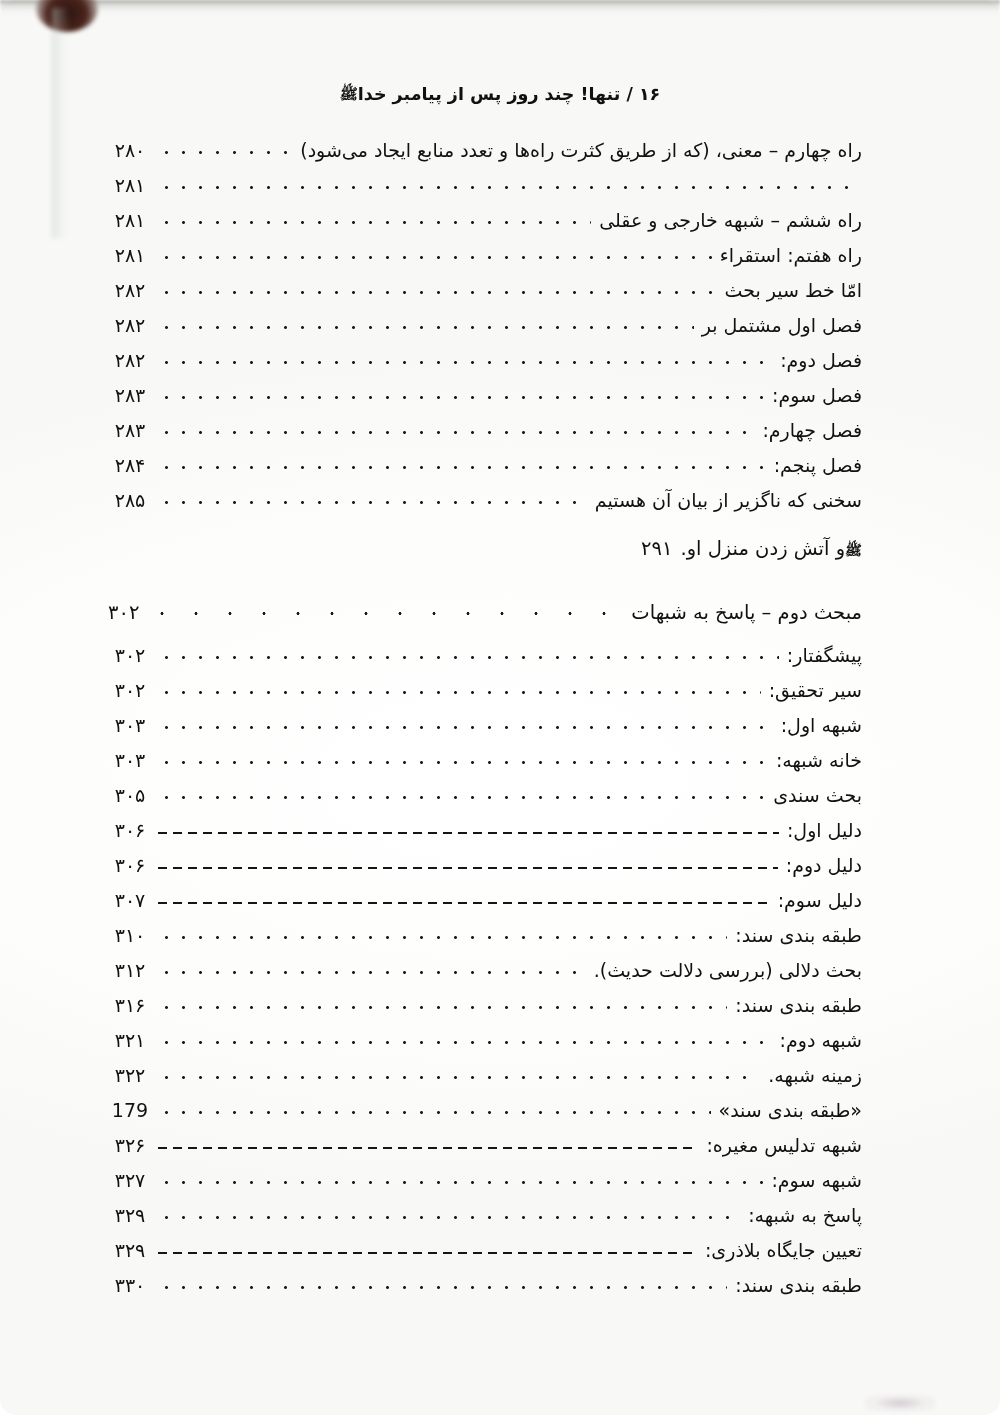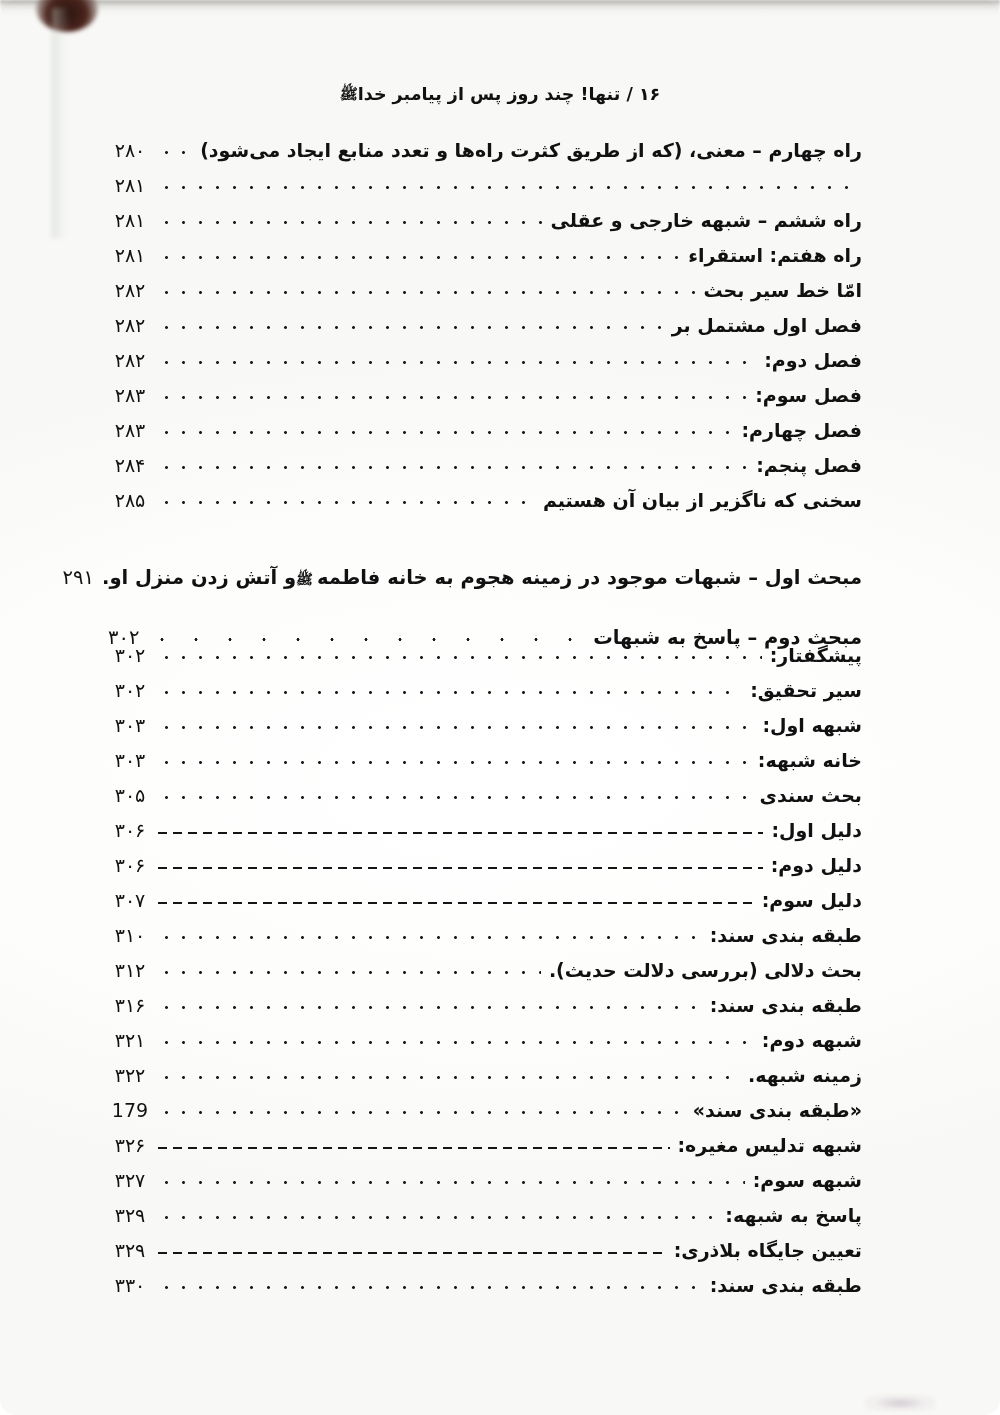--- a/index.html
+++ b/index.html
@@ -103,21 +103,21 @@
     align-items: baseline;
     direction: rtl;
     width: 100%;
     font-size: 19px;
     line-height: 1;
     height: 35px;
     white-space: nowrap;
   }
   .toc-line .title {
     flex: 0 0 auto;
-    font-weight: bold;
+    font-weight: normal;
     padding-left: 6px;
   }
   .toc-line .leader {
     flex: 1 1 auto;
     overflow: hidden;
     height: 1em;
     position: relative;
     margin: 0 2px;
   }
   .toc-line .page {
@@ -157,21 +157,21 @@
     background-repeat: repeat-x;
     background-position: left bottom;
   }
 
   
   .toc-line.heading {
     font-weight: bold;
     font-size: 19.5px;
     height: 44px;
   }
-  .toc-line.heading .title { padding-left: 4px; margin-top: 29px; }
+  .toc-line.heading .title { padding-left: 4px; }
   .toc-line.heading .page { min-width: 0; }
   .toc-line.heading .ornament {
     font-size: 14px;
     vertical-align: 2px;
     letter-spacing: -1px;
   }
 
   
   .leader.sparse::after {
     content: "";
@@ -253,21 +253,20 @@
           <span class="title">فصل پنجم:</span>
           <span class="leader dots"></span>
           <span class="page">۲۸۴</span>
         </div>
         <div class="toc-line">
           <span class="title">سخنی که ناگزیر از بیان آن هستیم</span>
           <span class="leader dots"></span>
           <span class="page">۲۸۵</span>
         </div>
         <div class="toc-line heading no-leader gap-before">
-          <span class="title">مبحث اول – شبهات موجود در زمینه هجوم به خانه فاطمه</span>
           <span class="ornament">ﷺ</span>
           <span class="title">و آتش زدن منزل او.</span>
           <span class="page">۲۹۱</span>
         </div>
         <div class="toc-line heading gap-before">
           <span class="title">مبحث دوم – پاسخ به شبهات</span>
           <span class="leader sparse"></span>
           <span class="page">۳۰۲</span>
         </div>
         <div class="toc-line">

